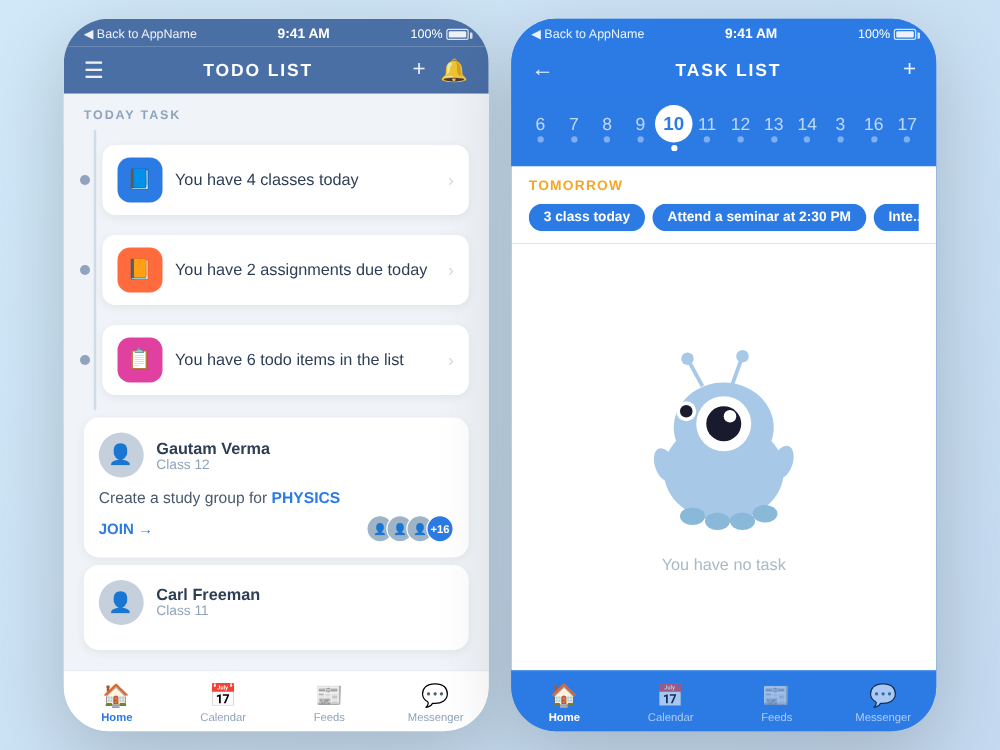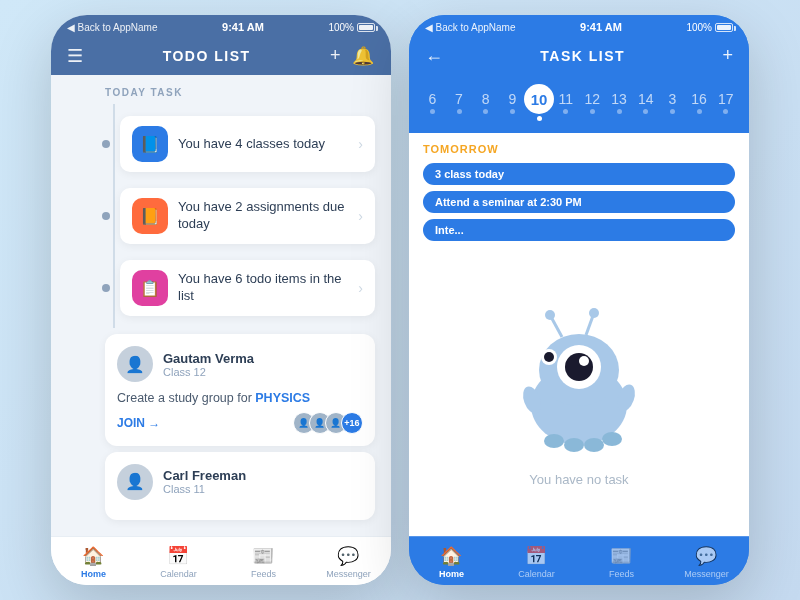--- a/index.html
+++ b/index.html
@@ -92,21 +92,20 @@
       opacity: 0.9;
     }
     .header-icons { display: flex; gap: 12px; }
 
     
     .phone-body {
       flex: 1;
       background: #f0f4f9;
       overflow-y: auto;
       overflow-x: hidden;
-      padding-left: 38px;
     }
 
     
     .section-label {
       font-size: 10px;
       font-weight: 700;
       color: #8fa3bc;
       letter-spacing: 1.5px;
       text-transform: uppercase;
       padding: 12px 16px 6px;
@@ -320,21 +319,20 @@
       font-weight: 800;
       color: #f5a623;
       letter-spacing: 1px;
       text-transform: uppercase;
       margin-bottom: 8px;
     }
     .pills-row {
       display: flex;
       gap: 6px;
       overflow: hidden;
-      flex-direction: column;
     }
     .pill {
       background: #2c7be5;
       color: #fff;
       border-radius: 20px;
       padding: 5px 12px;
       font-size: 11px;
       font-weight: 600;
       white-space: nowrap;
       cursor: pointer;

